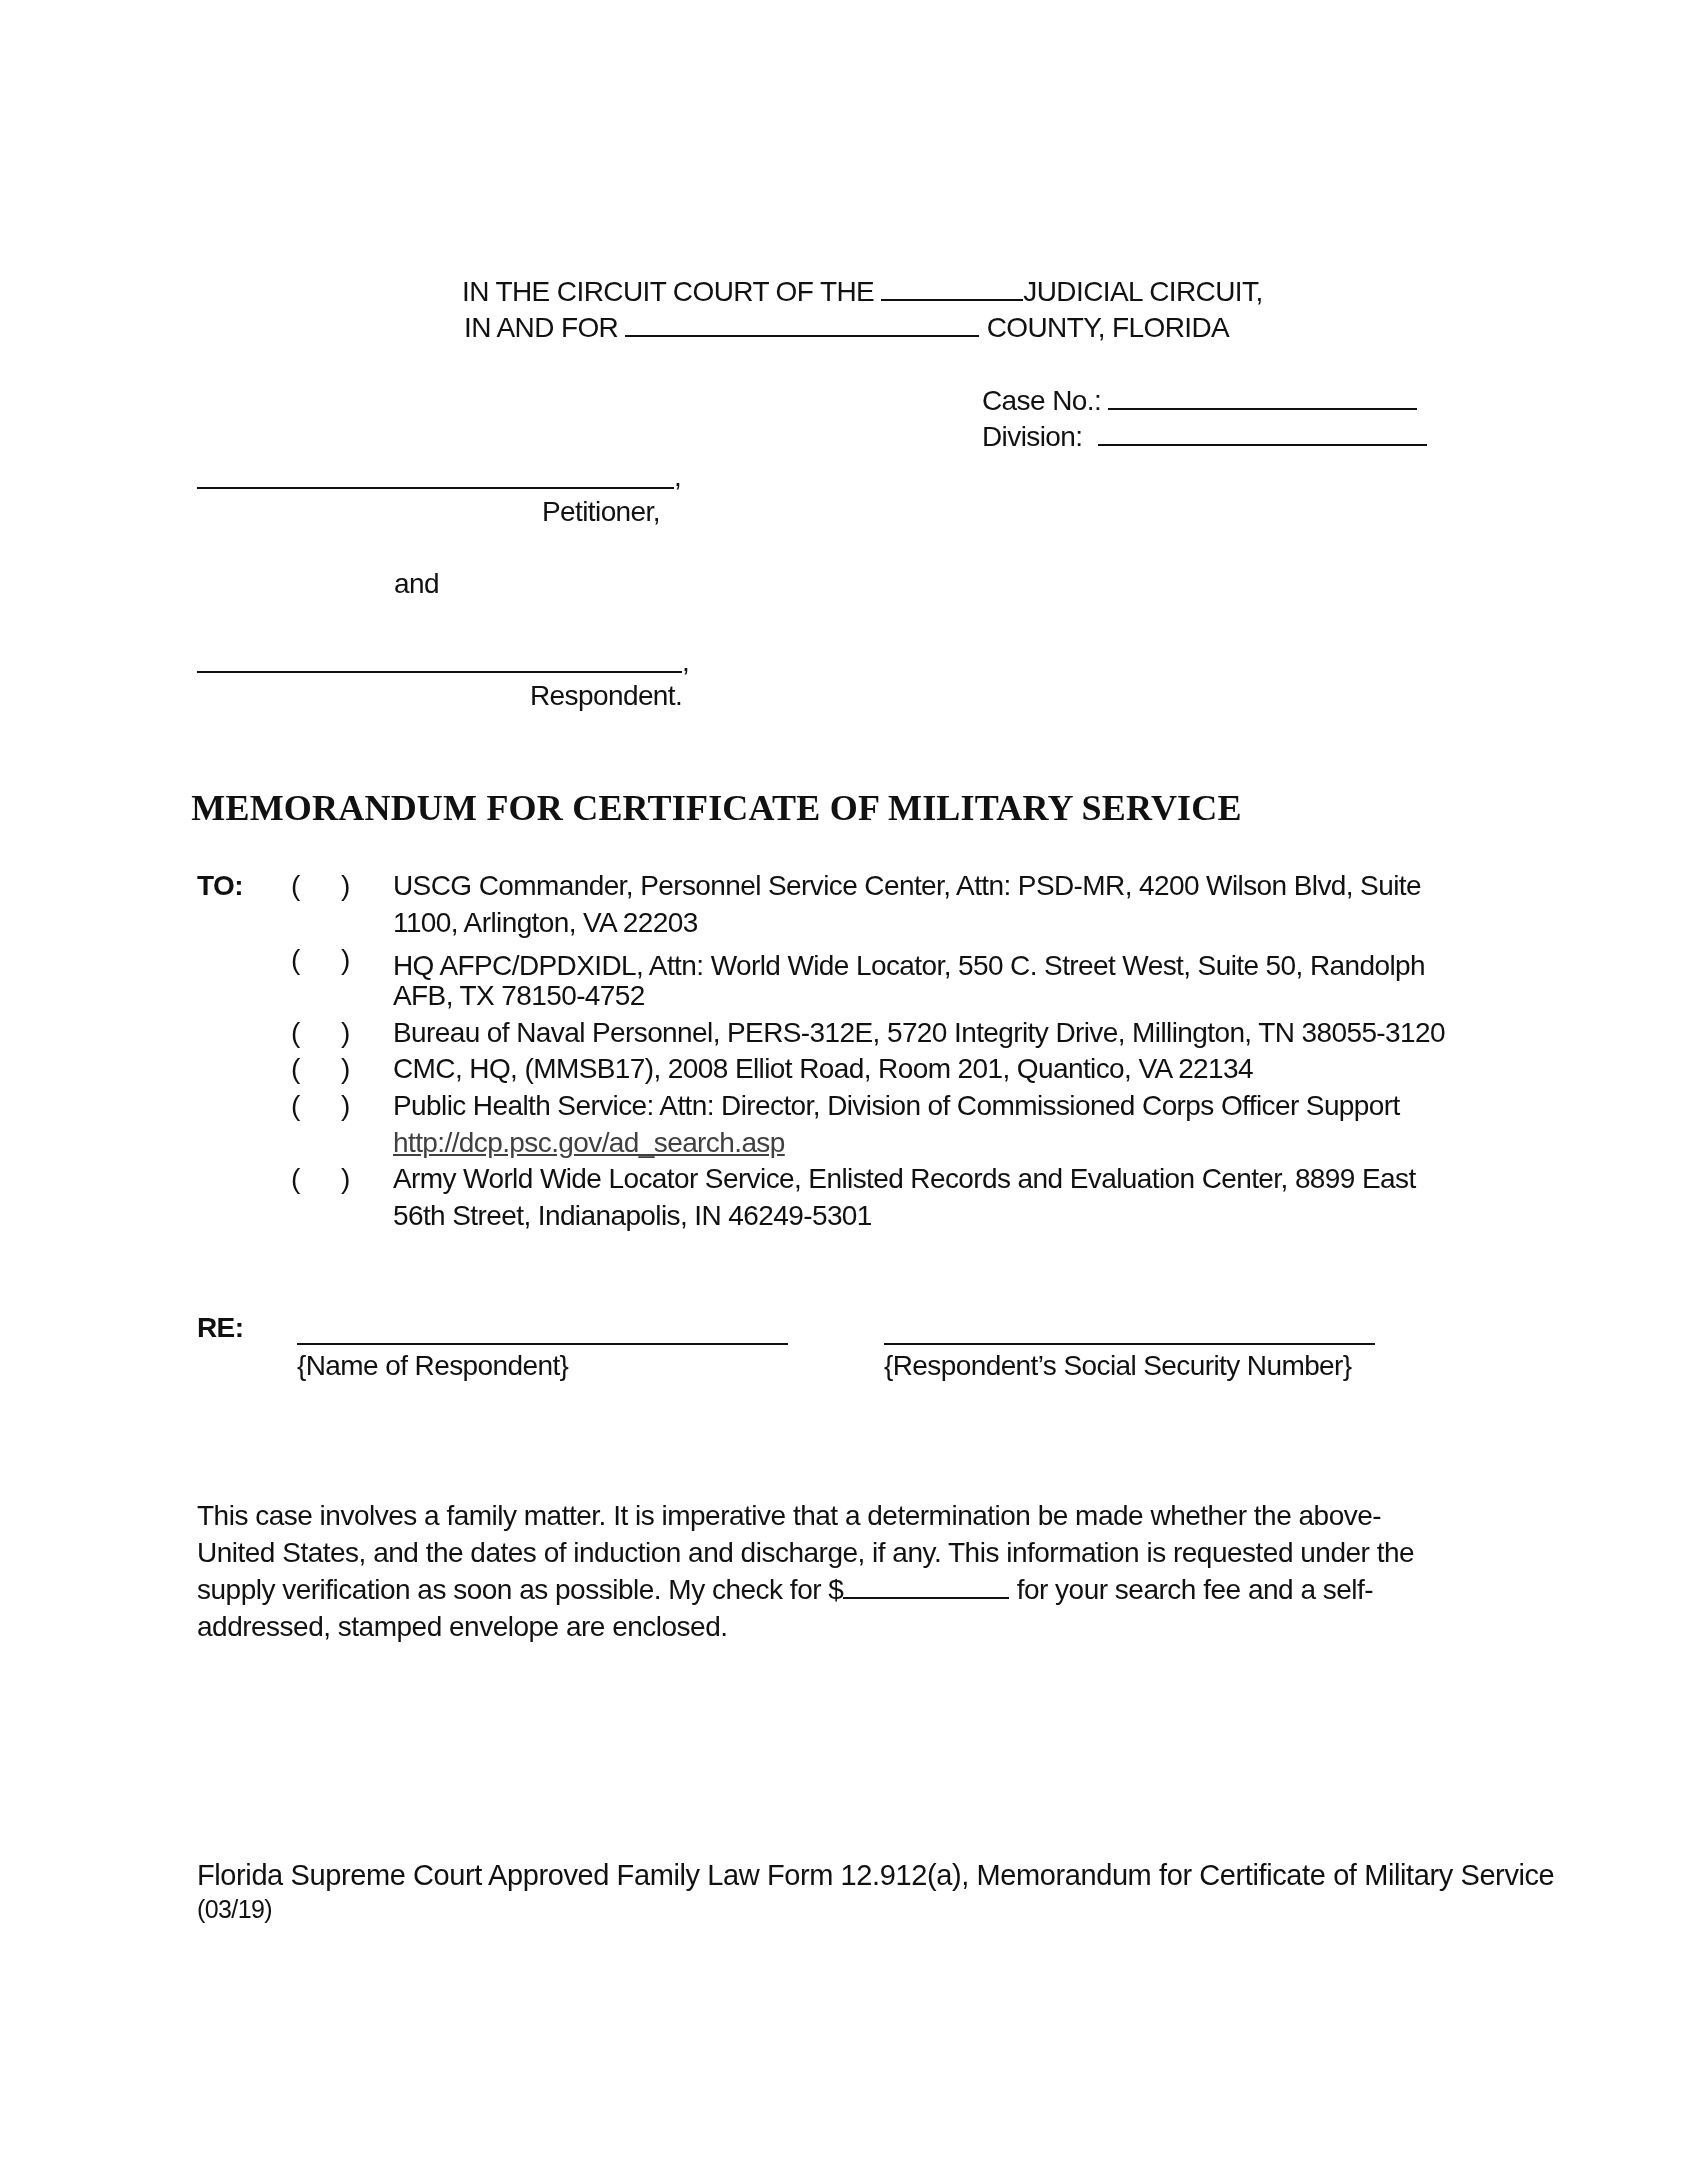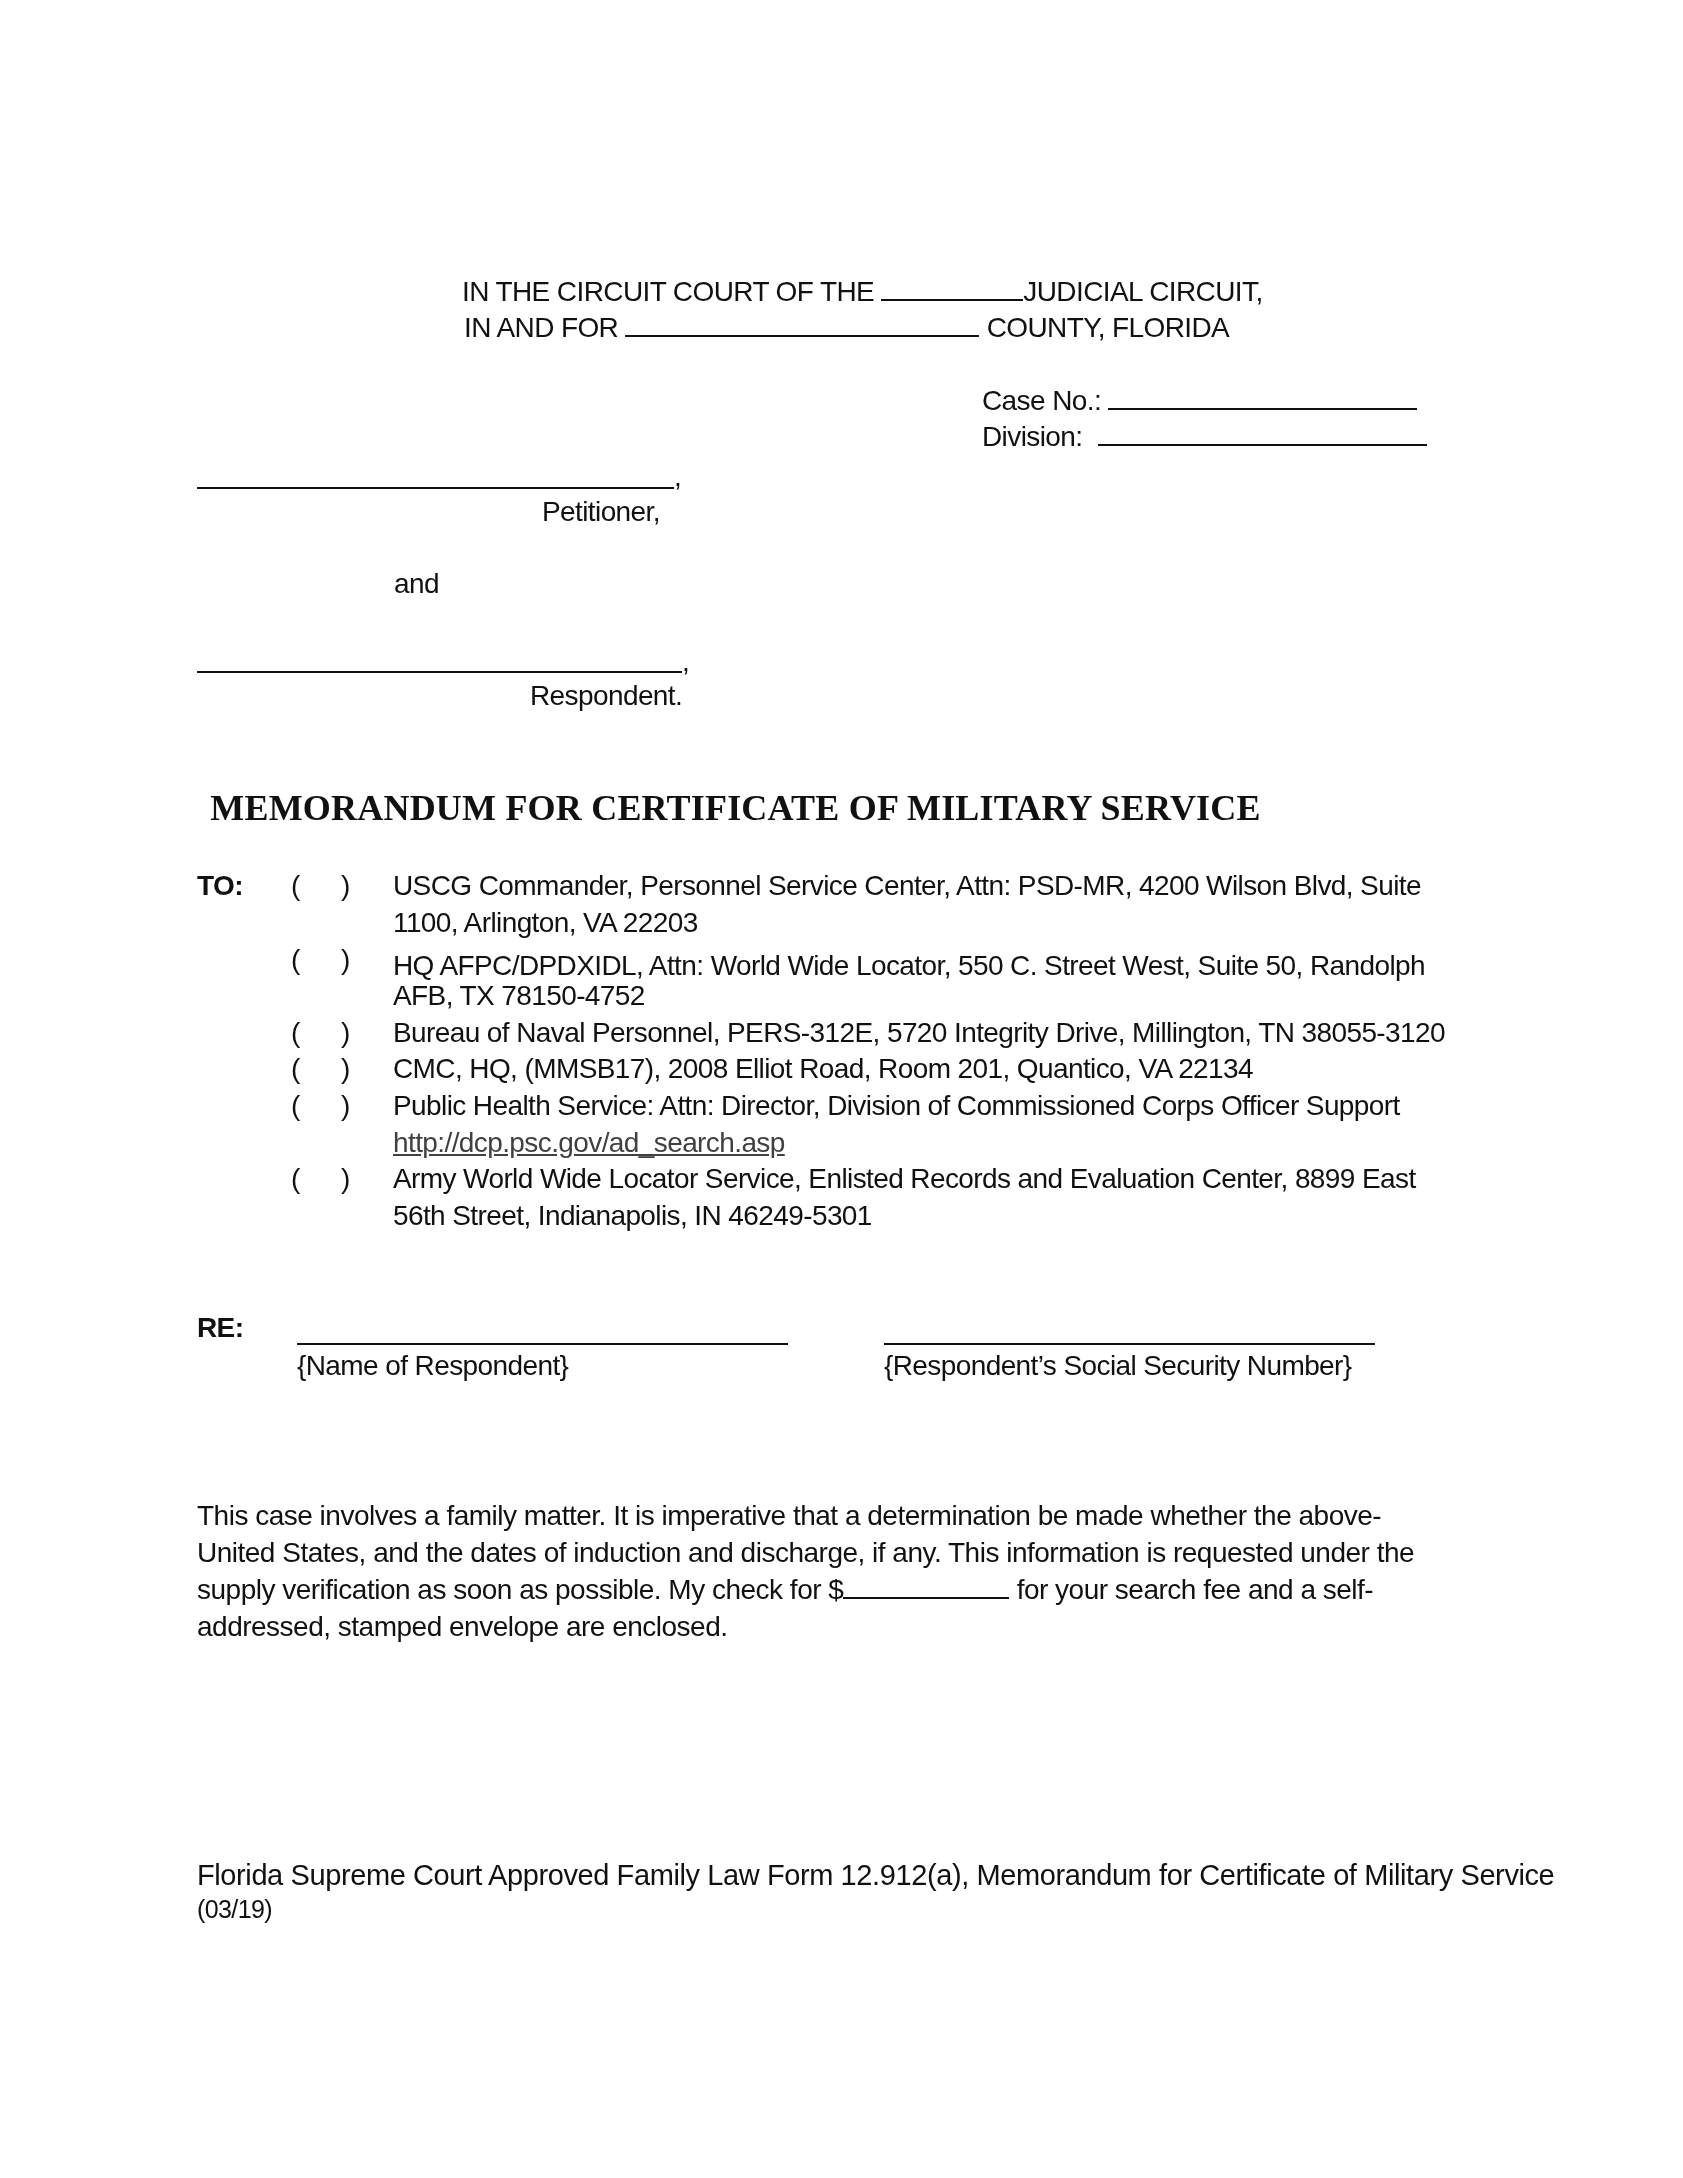--- a/index.html
+++ b/index.html
@@ -2,21 +2,21 @@
 <html><head>
 <meta charset="utf-8">
 <style>
   html, body { margin: 0; padding: 0; background: #ffffff; }
   body { width: 1683px; height: 2178px; position: relative; overflow: hidden;
          font-family: "Liberation Sans", sans-serif; color: #111; }
   .t { position: absolute; font-size: 28px; line-height: 36px; white-space: nowrap; letter-spacing: -0.6px; }
   .blank { display: inline-block; border-bottom: 2.5px solid #111; height: 26px; vertical-align: baseline; }
   .line { position: absolute; border-bottom: 2.5px solid #111; height: 0; }
   .title { position: absolute; left: 0; width: 1433px; top: 787px; text-align: center;
-           font-family: "Liberation Serif", serif; font-weight: bold; font-size: 36px; letter-spacing: 0.2px; margin-left: 19px; }
+           font-family: "Liberation Serif", serif; font-weight: bold; font-size: 36px; letter-spacing: 0.2px; }
   .bold { font-weight: bold; }
   .paren { position: absolute; font-size: 28px; line-height: 36px; }
   .link { color: #1a1aaa; text-decoration: underline; }
   .ital { }
   .para { position: absolute; left: 197px; top: 1497px; width: 1307px; font-size: 28px; line-height: 37px; letter-spacing: -0.5px; }
   .para div { white-space: nowrap; }
 </style>
 </head>
 <body>
 

